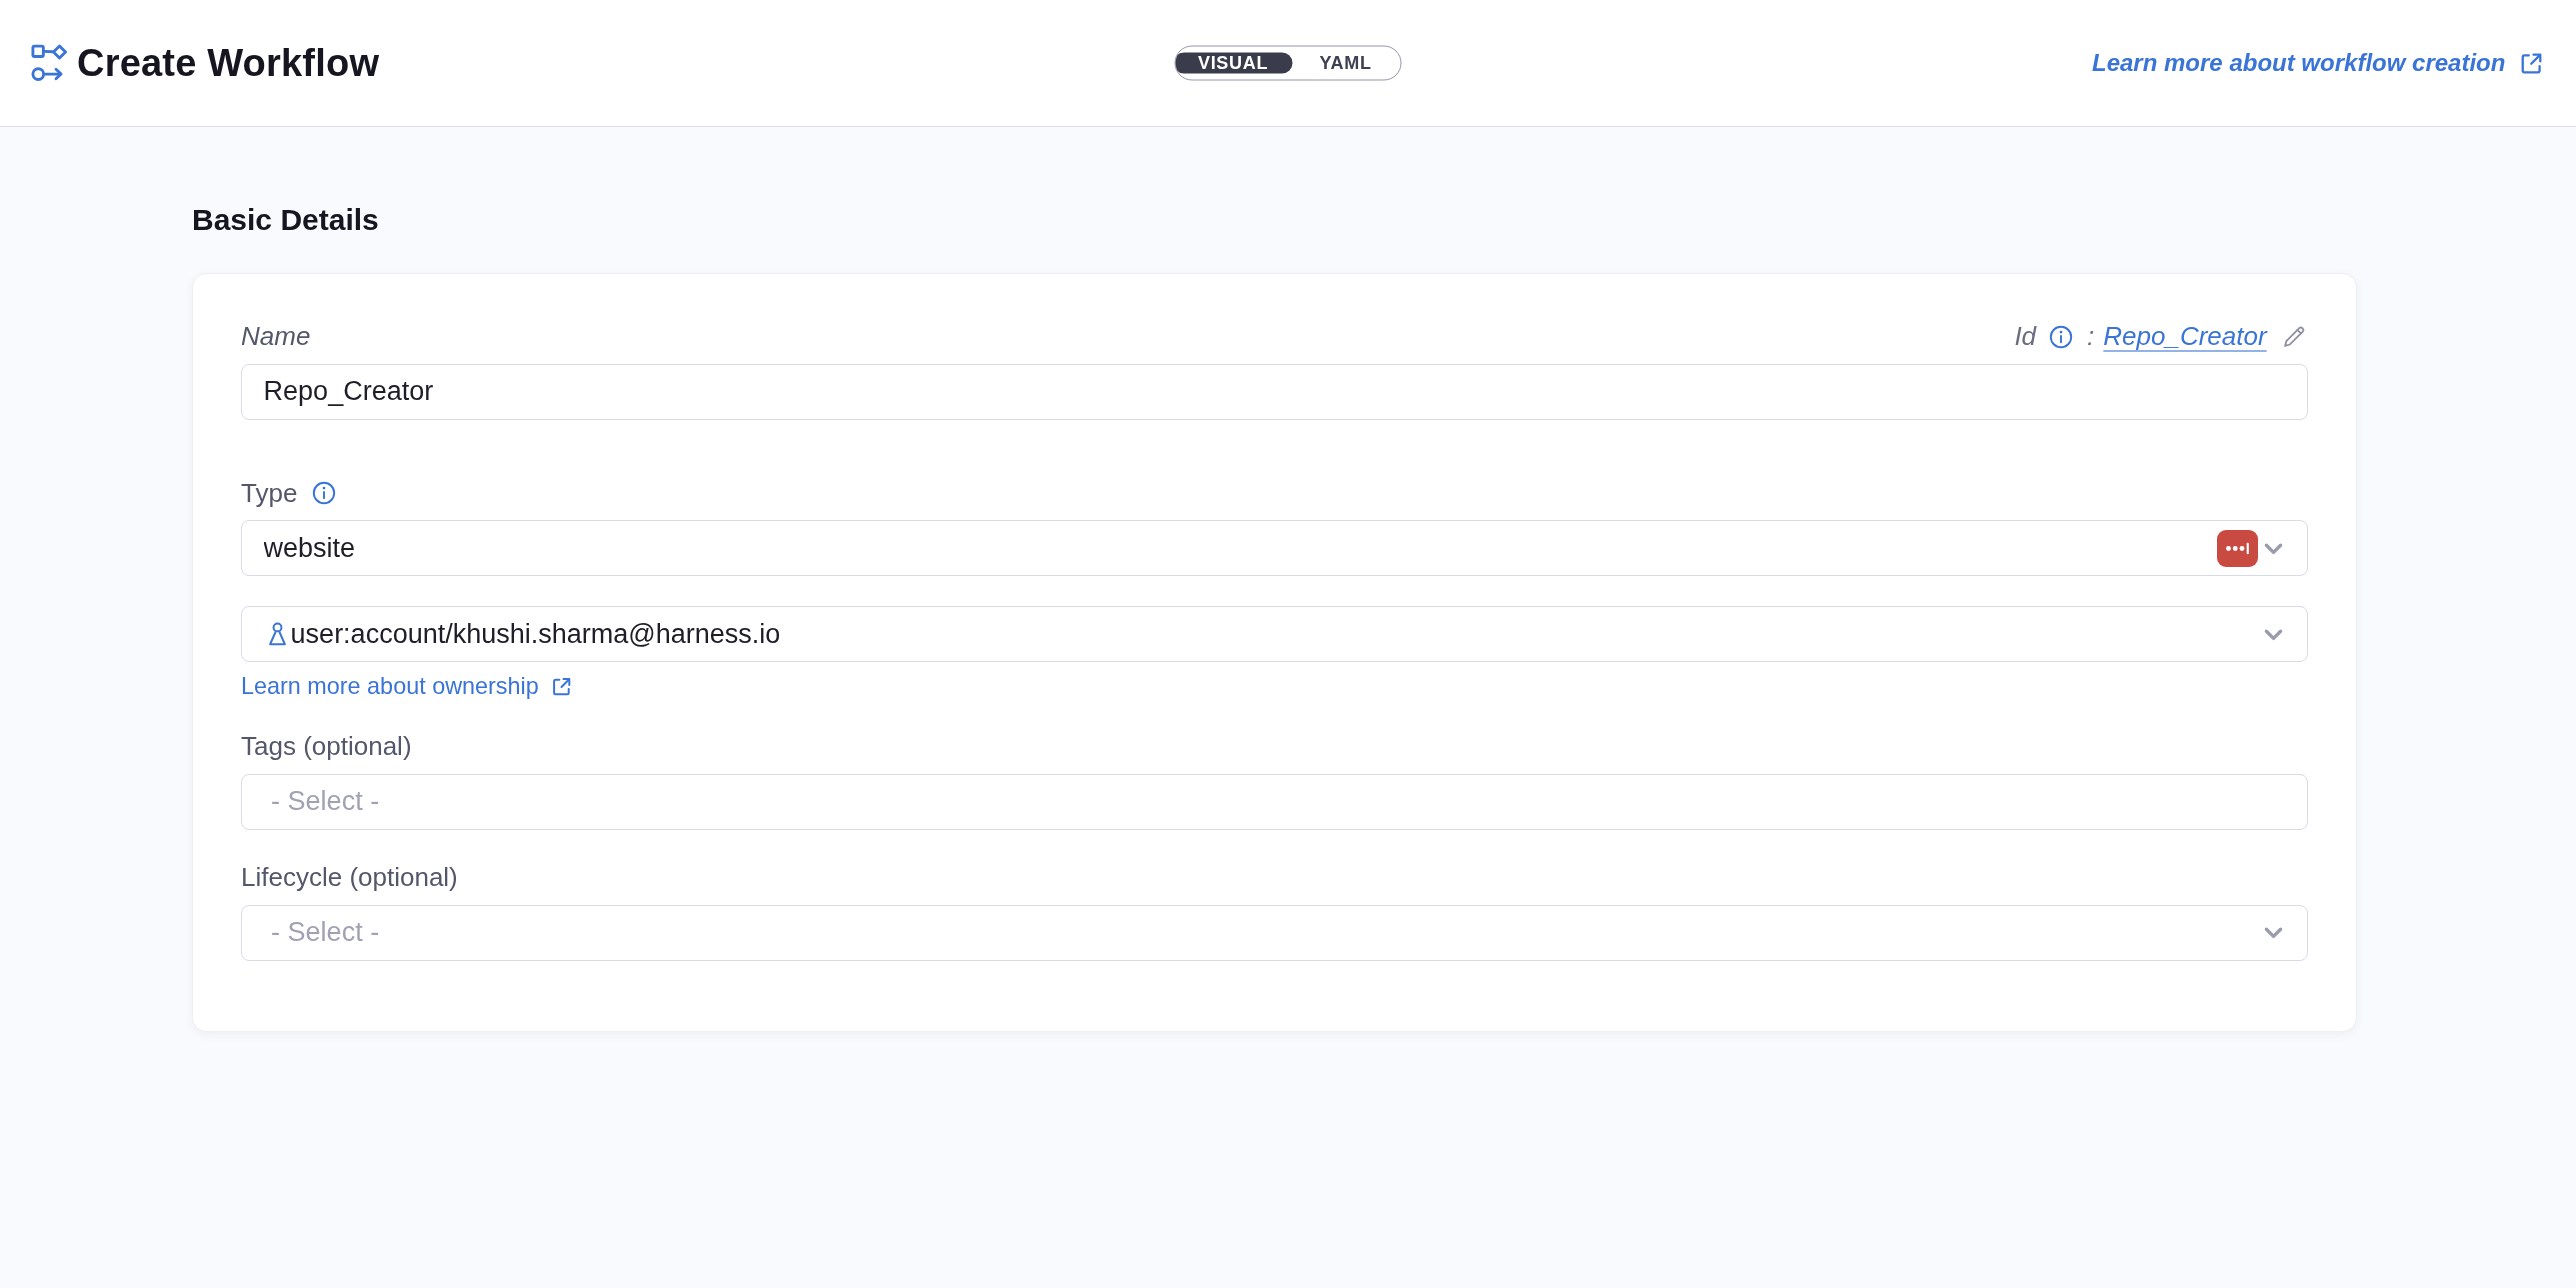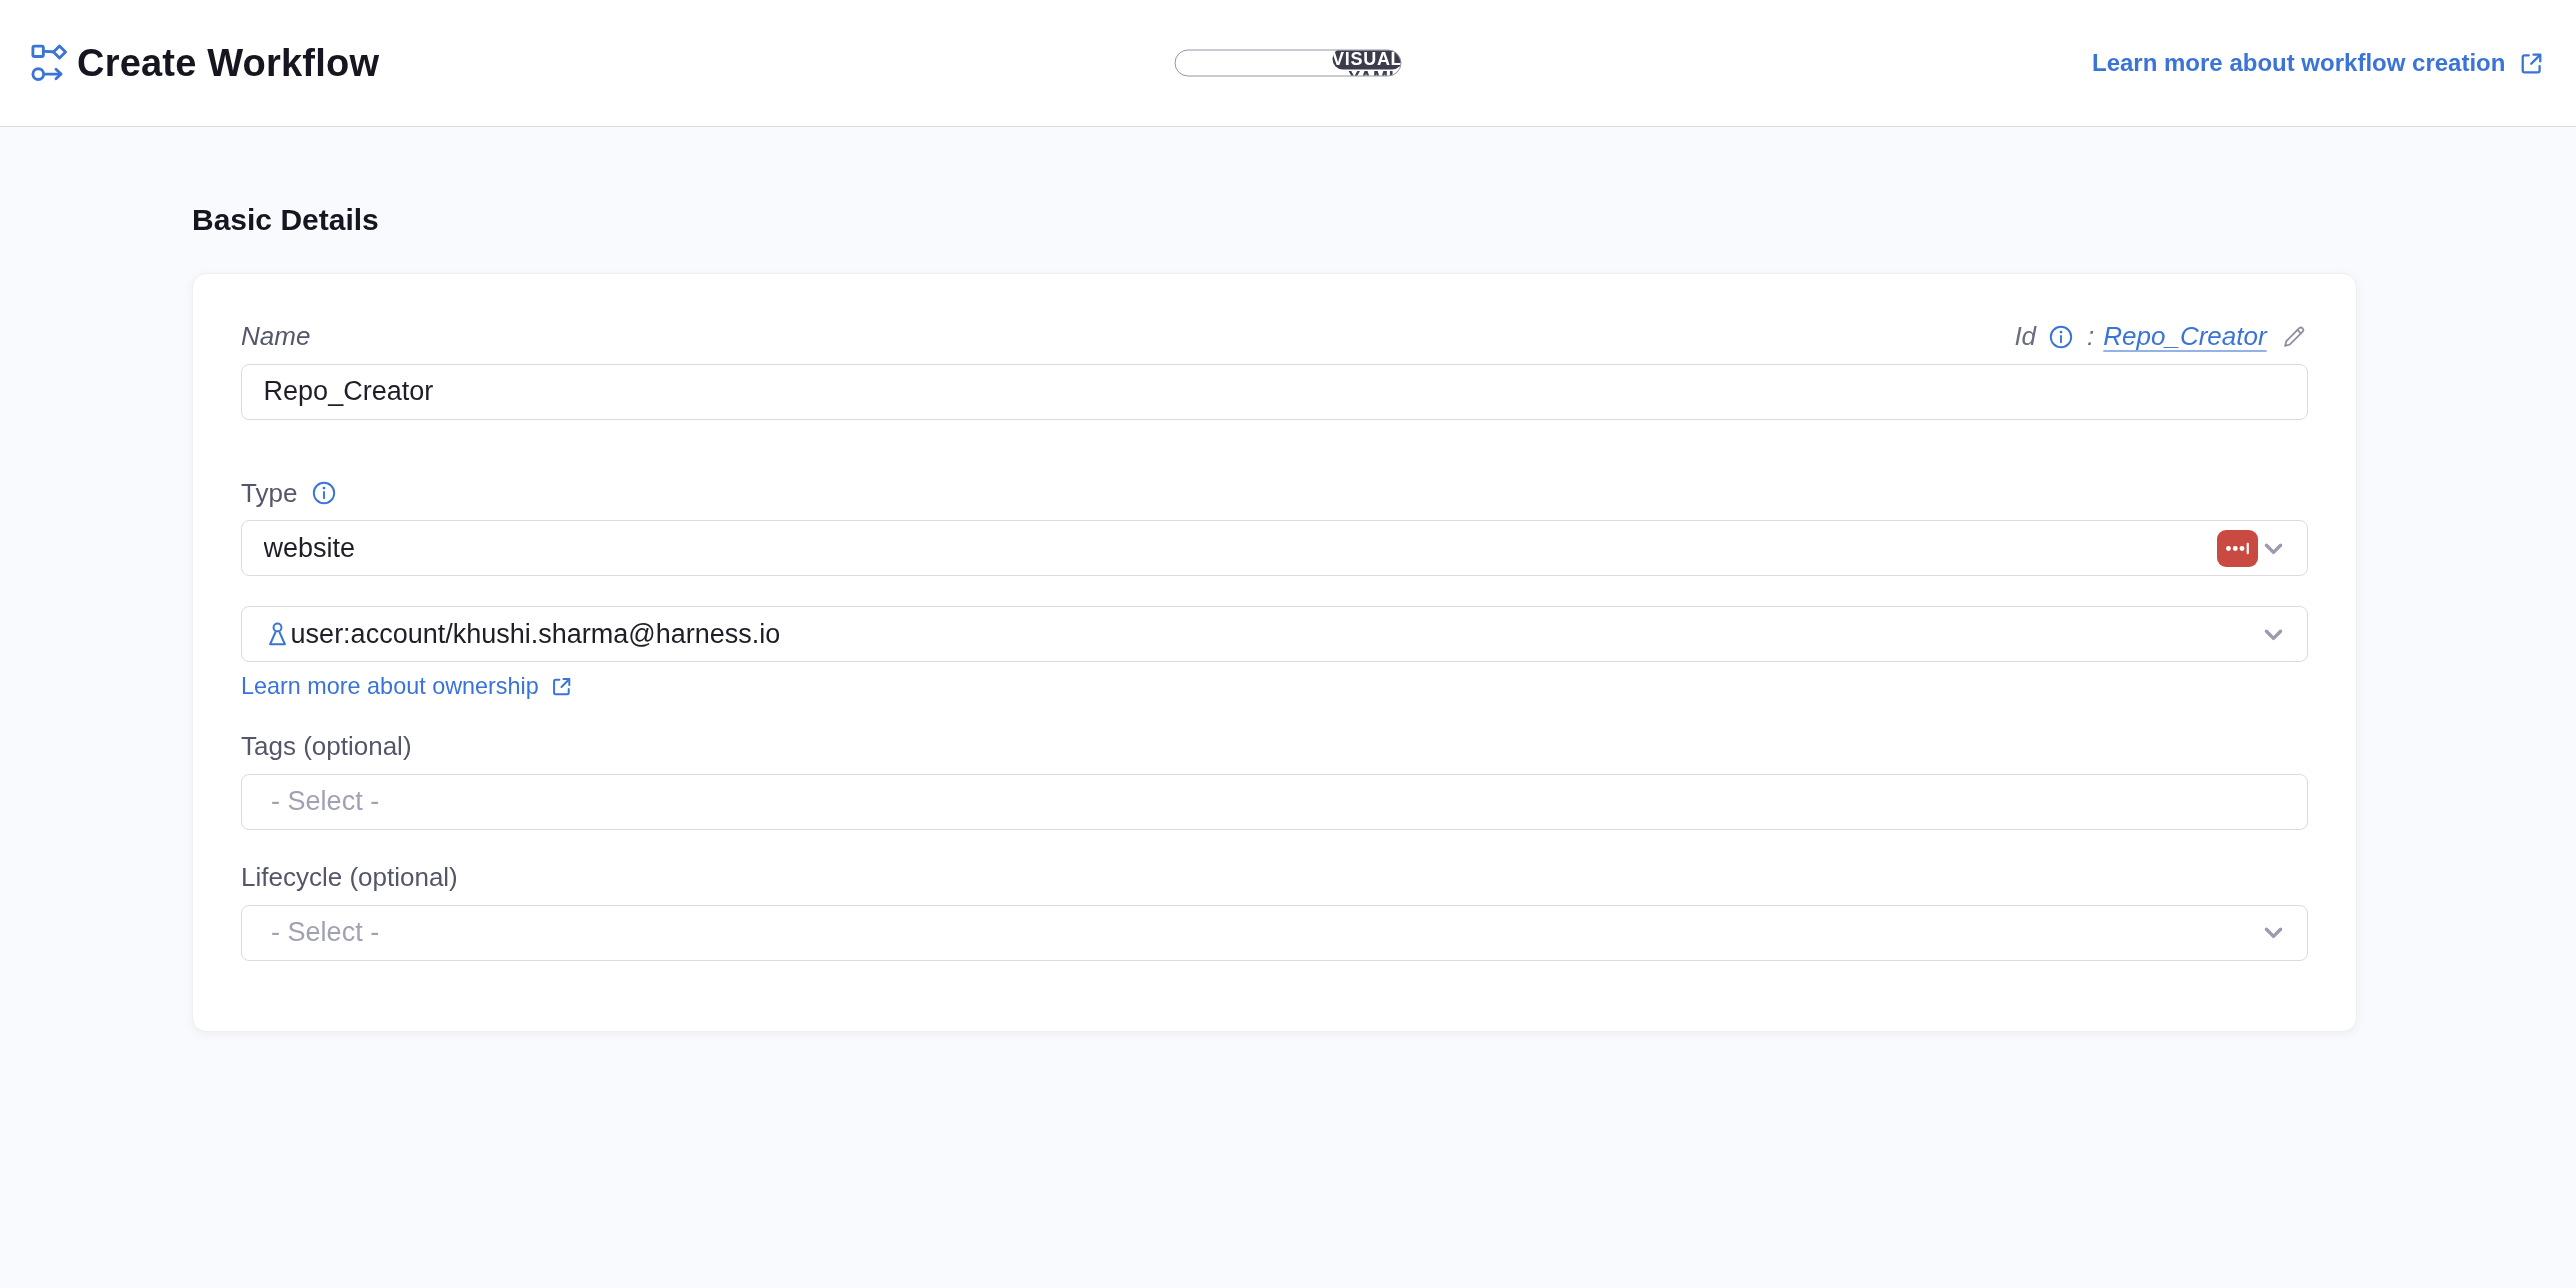--- a/index.html
+++ b/index.html
@@ -41,28 +41,27 @@
   h1.page-title{
     font-size:38px;
     font-weight:700;
     color:var(--title_dark);
     letter-spacing:0.2px;
   }
   .mode-toggle{
     position:absolute;
     left:50%; top:50%;
     transform:translate(-50%,-50%);
-    width:227px;height:27px;
+    width:227px;height:35px;
     background:#ffffff;
     border:1.8px solid #9395a8;
     border-radius:20px;
     display:flex;
-    align-items:flex-end;
+    align-items:center;
     overflow:hidden;
-    flex-direction:column;
   }
   .mode-toggle .seg{
     flex:1 1 50%;
     display:flex;align-items:center;justify-content:center;
     font-family:"Liberation Sans", sans-serif;
     font-size:18px;font-weight:700;letter-spacing:0.7px;
     background:transparent;border:none;cursor:pointer;
     color:#3f4153;
   }
   .mode-toggle .seg.active{
@@ -71,20 +70,21 @@
     border-radius:19px;
     margin:-1.8px;
     flex-basis:54%;
   }
   .header-link{
     margin-left:auto;
     display:flex;align-items:center;gap:12.6px;
     color:var(--link_blue);
     font-size:24px;font-weight:600;
     text-decoration:none;
+    font-style:italic;
   }
   .ext-icon{width:27px;height:27px;}
 
   
   main{padding:0 192px;}
   h2.section-title{
     margin-top:76px;
     font-size:30px;
     font-weight:700;
     color:var(--title_dark);

